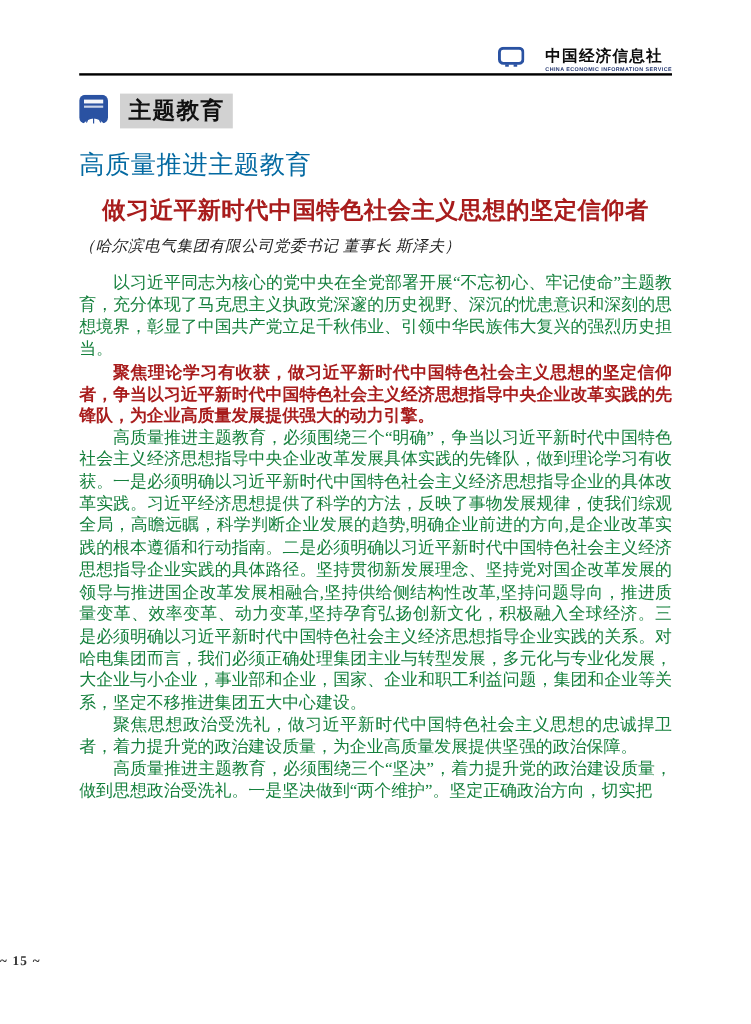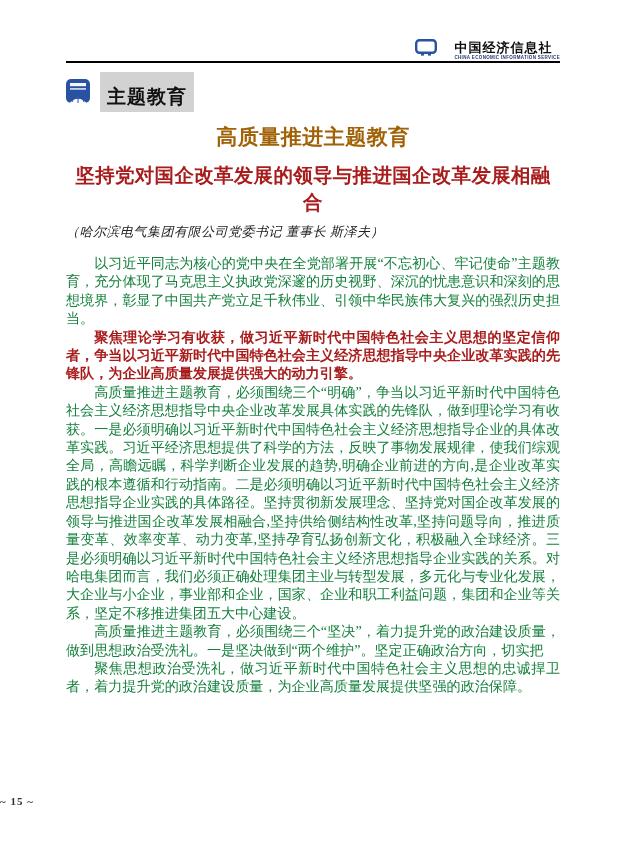--- a/index.html
+++ b/index.html
@@ -29,27 +29,27 @@
     font-size:4.5px;font-weight:bold;color:#23366f;letter-spacing:.35px;
     margin-top:1px;white-space:nowrap;
   }
   .header-rule{border:none;border-top:2px solid #000;margin:1px 0 0 0;}
   
   .badge-row{display:flex;align-items:center;gap:10px;margin-top:15px;height:28px;}
   .badge-icon{width:24px;height:27px;flex:0 0 auto;}
   .badge-label{
     font-family:"Liberation Sans","DejaVu Sans",sans-serif;
     font-weight:bold;font-size:19px;color:#111;
-    background:var(--badge-bg);padding:12px 7px 2px 7px;letter-spacing:1px;
+    background:var(--badge-bg);padding:1px 7px 2px 7px;letter-spacing:1px;
   }
   
   .article-title{
-    margin:17px 0 0 0;text-align:center;
+    margin:17px 0 0 0;
     font-family:"Liberation Sans","DejaVu Sans",sans-serif;
-    font-size:21px;font-weight:bold;color:#a16207;letter-spacing:.5px;
+    font-size:21px;font-weight:normal;color:#0369a1;letter-spacing:.5px;
   }
   .article-subtitle{
     margin:11px 0 0 0;text-align:center;
     font-family:"Liberation Sans","DejaVu Sans",sans-serif;
     font-size:19.5px;font-weight:bold;color:var(--emphasis-red);letter-spacing:.3px;
   }
   .article-byline{
     margin-top:7px;text-align:left;
     font-size:13px;font-style:italic;color:#222;letter-spacing:.5px;
   }
@@ -99,26 +99,26 @@
         <rect x="4" y="4" width="16" height="3.2" fill="#ffffff" opacity="0.95"></rect>
         <rect x="4" y="9" width="16" height="1.8" fill="#ffffff" opacity="0.75"></rect>
         <path d="M2.5 25 Q12 14.5 21.5 25 L21.5 26 L2.5 26 Z" fill="#ffffff"></path>
         <path d="M12 17 L12 24 M8 18.5 L6 23 M16 18.5 L18 23" stroke="#2a52a2" stroke-width="1" fill="none"></path>
       </svg>
     </span>
     <span class="badge-label">主题教育</span>
   </div>
 
   <h1 class="article-title">高质量推进主题教育</h1>
-  <h2 class="article-subtitle">坚持党对国企改革发展的领导与推进国企改革发展相融合</h2>
+  <h2 class="article-subtitle">做习近平新时代中国特色社会主义思想的坚定信仰者</h2>
   <div class="article-byline">（哈尔滨电气集团有限公司党委书记 董事长 斯泽夫）</div>
 
   <div class="article-body" id="article-body">
       <p>以习近平同志为核心的党中央在全党部署开展“不忘初心、牢记使命”主题教育，充分体现了马克思主义执政党深邃的历史视野、深沉的忧患意识和深刻的思想境界，彰显了中国共产党立足千秋伟业、引领中华民族伟大复兴的强烈历史担当。</p>
       <p class="emphasis">聚焦理论学习有收获，做习近平新时代中国特色社会主义思想的坚定信仰者，争当以习近平新时代中国特色社会主义经济思想指导中央企业改革实践的先锋队，为企业高质量发展提供强大的动力引擎。</p>
       <p>高质量推进主题教育，必须围绕三个“明确”，争当以习近平新时代中国特色社会主义经济思想指导中央企业改革发展具体实践的先锋队，做到理论学习有收获。一是必须明确以习近平新时代中国特色社会主义经济思想指导企业的具体改革实践。习近平经济思想提供了科学的方法，反映了事物发展规律，使我们综观全局，高瞻远瞩，科学判断企业发展的趋势,明确企业前进的方向,是企业改革实践的根本遵循和行动指南。二是必须明确以习近平新时代中国特色社会主义经济思想指导企业实践的具体路径。坚持贯彻新发展理念、坚持党对国企改革发展的领导与推进国企改革发展相融合,坚持供给侧结构性改革,坚持问题导向，推进质量变革、效率变革、动力变革,坚持孕育弘扬创新文化，积极融入全球经济。三是必须明确以习近平新时代中国特色社会主义经济思想指导企业实践的关系。对哈电集团而言，我们必须正确处理集团主业与转型发展，多元化与专业化发展，大企业与小企业，事业部和企业，国家、企业和职工利益问题，集团和企业等关系，坚定不移推进集团五大中心建设。</p>
+      <p>聚焦思想政治受洗礼，做习近平新时代中国特色社会主义思想的忠诚捍卫者，着力提升党的政治建设质量，为企业高质量发展提供坚强的政治保障。</p>
       <p>高质量推进主题教育，必须围绕三个“坚决”，着力提升党的政治建设质量，做到思想政治受洗礼。一是坚决做到“两个维护”。坚定正确政治方向，切实把</p>
-      <p>聚焦思想政治受洗礼，做习近平新时代中国特色社会主义思想的忠诚捍卫者，着力提升党的政治建设质量，为企业高质量发展提供坚强的政治保障。</p>
     </div>
 
   <div class="page-footer">~ 15 ~</div>
 
 </div>
 
 </body></html>

